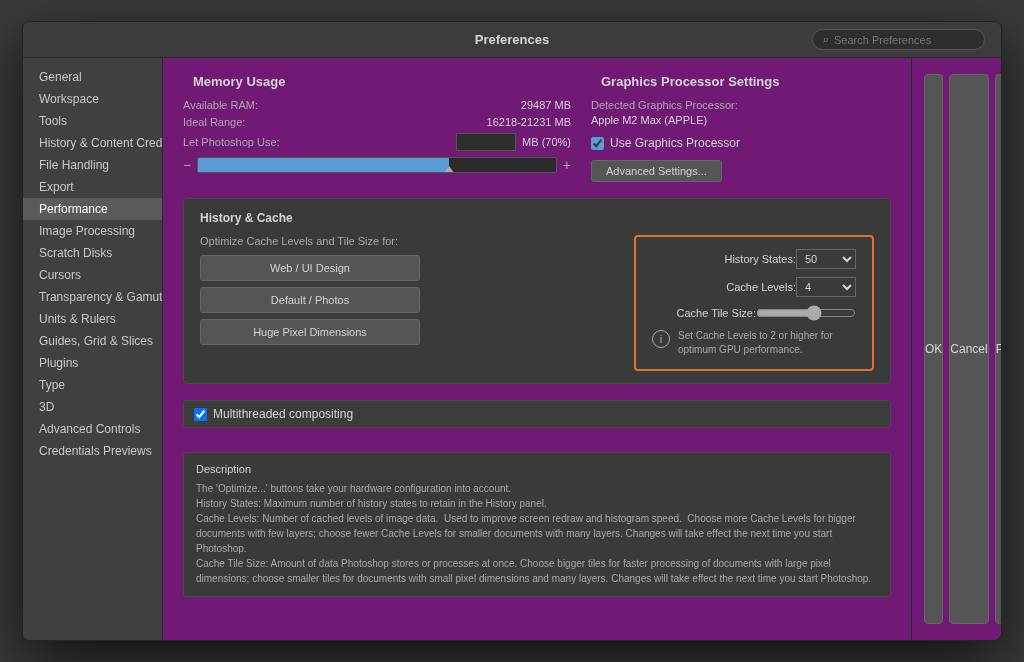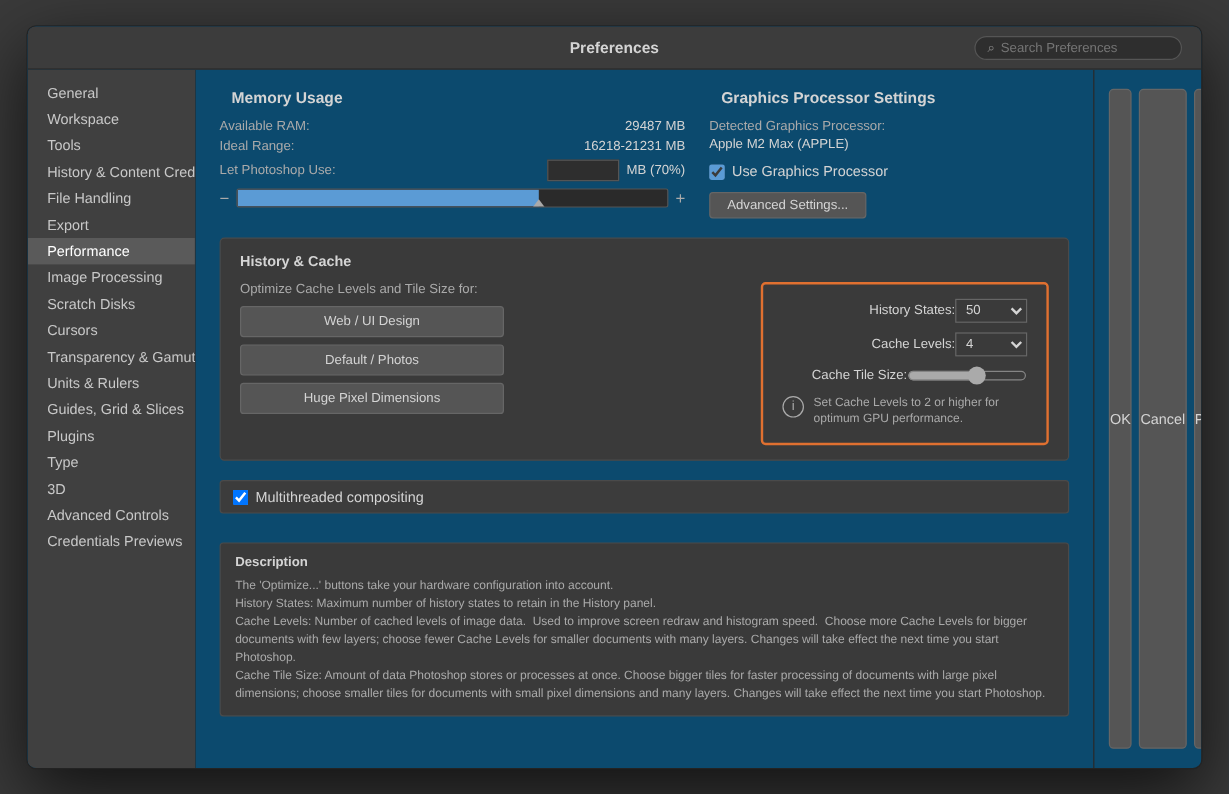--- a/index.html
+++ b/index.html
@@ -21,21 +21,21 @@
       height: 662px;
       background: #3a3a3a;
       display: flex;
       align-items: center;
       justify-content: center;
     }
 
     .dialog {
       width: 980px;
       height: 620px;
-      background: #0c4a6e;
+      background: #701a75;
       border-radius: 8px;
       border: 1px solid #232323;
       box-shadow: 0 20px 60px rgba(0,0,0,0.7);
       display: flex;
       flex-direction: column;
       overflow: hidden;
     }
 
     .title-bar {
       background: #3c3c3c;
@@ -418,21 +418,21 @@
 
     .description-section {
       padding: 10px 12px;
       background: #3a3a3a;
       border: 1px solid #4a4a4a;
       border-radius: 3px;
     }
 
     .description-title {
       font-size: 11px;
-      font-weight: 700;
+      font-weight: 400;
       color: #d4d4d4;
       margin-bottom: 6px;
     }
 
     .description-text {
       font-size: 10px;
       color: #aaa;
       line-height: 1.5;
     }
   </style>

